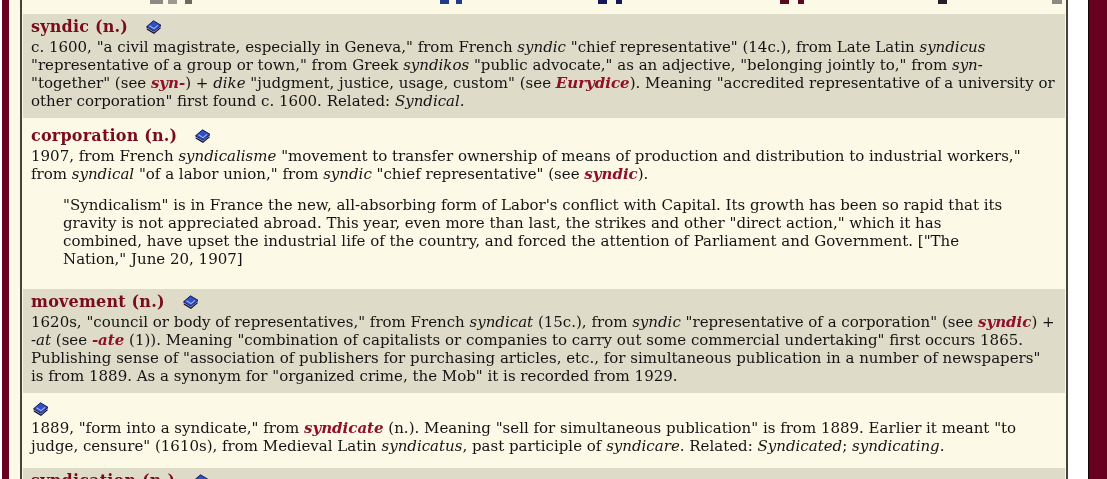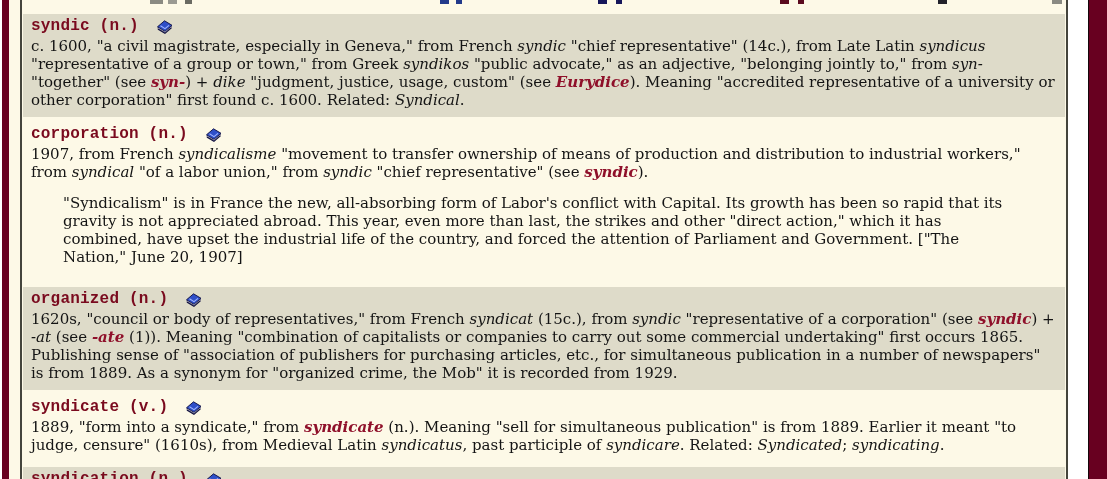--- a/index.html
+++ b/index.html
@@ -22,21 +22,21 @@
   .maroon-right     { position: absolute; left: 1088px; top: 0; width: 19px;  height: 100%; background: var(--frame, #680020); border-left: 1px solid #14060a; }
 
   
   .cutoff-row { position: absolute; left: 22px; top: 0; width: 1044px; height: 5px; overflow: hidden; }
   .cutoff-row .frag { position: absolute; top: 0; height: 4px; }
 
   
   .entry { padding: 3px 8px 8px 8px; margin-bottom: 5px; }
   .entry.alt { background: var(--alt-bg, #DEDBC9); }
 
-  .headline { display: flex; align-items: flex-end; gap: 16px; margin: 0 0 2px 0; font-family: Liberation Mono, monospace; }
+  .headline { display: flex; align-items: center; gap: 16px; margin: 0 0 2px 0; }
   .headword {
     font-weight: bold;
     font-size: 16px;
     color: var(--headword, #7A0A1E);
     letter-spacing: 0.2px;
   }
   .book-icon { display: inline-block; width: 19px; height: 16px; cursor: pointer; }
 
   .entry-body {
     font-size: 15px;
@@ -95,36 +95,35 @@
           <path d="M5.5 6.8 L10 9.6 L14 6.4" stroke="#9fb4ff" stroke-width="1.1" fill="none"></path>
         </svg>
       </span>
     </div>
     <div class="entry-body"><span class="seg-p">1907, from French </span><span class="seg-i">syndicalisme</span><span class="seg-p"> "movement to transfer ownership of means of production and distribution to industrial workers," from </span><span class="seg-i">syndical</span><span class="seg-p"> "of a labor union," from </span><span class="seg-i">syndic</span><span class="seg-p"> "chief representative" (see </span><span class="seg-l">syndic</span><span class="seg-p">).</span></div>
   <div class="quote">"Syndicalism" is in France the new, all-absorbing form of Labor's conflict with Capital. Its growth has been so rapid that its gravity is not appreciated abroad. This year, even more than last, the strikes and other "direct action," which it has combined, have upset the industrial life of the country, and forced the attention of Parliament and Government. ["The Nation," June 20, 1907]</div>
         </div>
 
   <div class="entry alt">
     <div class="headline">
-      <span class="headword">organized (n.)</span>
+      <span class="headword">movement (n.)</span>
       <span class="book-icon">
         <svg width="19" height="16" viewBox="0 0 19 16">
           <path d="M2.5 10.5 L10 15 L17 9 L9.5 4.5 Z" fill="#10103e"></path>
           <path d="M2.5 9 L10 13.5 L17 7.5 L9.5 3 Z" fill="#e9e9f6" stroke="#2a2a55" stroke-width="0.5"></path>
           <path d="M2.5 7.8 L10 12.3 L17 6.3 L9.5 1.8 Z" fill="#2F4FC8" stroke="#101040" stroke-width="0.9"></path>
           <path d="M5.5 6.8 L10 9.6 L14 6.4" stroke="#9fb4ff" stroke-width="1.1" fill="none"></path>
         </svg>
       </span>
     </div>
     <div class="entry-body"><span class="seg-p">1620s, "council or body of representatives," from French </span><span class="seg-i">syndicat</span><span class="seg-p"> (15c.), from </span><span class="seg-i">syndic</span><span class="seg-p"> "representative of a corporation" (see </span><span class="seg-l">syndic</span><span class="seg-p">) + </span><span class="seg-i">-at</span><span class="seg-p"> (see </span><span class="seg-l">-ate</span><span class="seg-p"> (1)). Meaning "combination of capitalists or companies to carry out some commercial undertaking" first occurs 1865. Publishing sense of "association of publishers for purchasing articles, etc., for simultaneous publication in a number of newspapers" is from 1889. As a synonym for "organized crime, the Mob" it is recorded from 1929.</span></div>
   </div>
 
   <div class="entry">
     <div class="headline">
-      <span class="headword">syndicate (v.)</span>
       <span class="book-icon">
         <svg width="19" height="16" viewBox="0 0 19 16">
           <path d="M2.5 10.5 L10 15 L17 9 L9.5 4.5 Z" fill="#10103e"></path>
           <path d="M2.5 9 L10 13.5 L17 7.5 L9.5 3 Z" fill="#e9e9f6" stroke="#2a2a55" stroke-width="0.5"></path>
           <path d="M2.5 7.8 L10 12.3 L17 6.3 L9.5 1.8 Z" fill="#2F4FC8" stroke="#101040" stroke-width="0.9"></path>
           <path d="M5.5 6.8 L10 9.6 L14 6.4" stroke="#9fb4ff" stroke-width="1.1" fill="none"></path>
         </svg>
       </span>
     </div>
     <div class="entry-body"><span class="seg-p">1889, "form into a syndicate," from </span><span class="seg-l">syndicate</span><span class="seg-p"> (n.). Meaning "sell for simultaneous publication" is from 1889. Earlier it meant "to judge, censure" (1610s), from Medieval Latin </span><span class="seg-i">syndicatus</span><span class="seg-p">, past participle of </span><span class="seg-i">syndicare</span><span class="seg-p">. Related: </span><span class="seg-i">Syndicated</span><span class="seg-p">; </span><span class="seg-i">syndicating</span><span class="seg-p">.</span></div>

